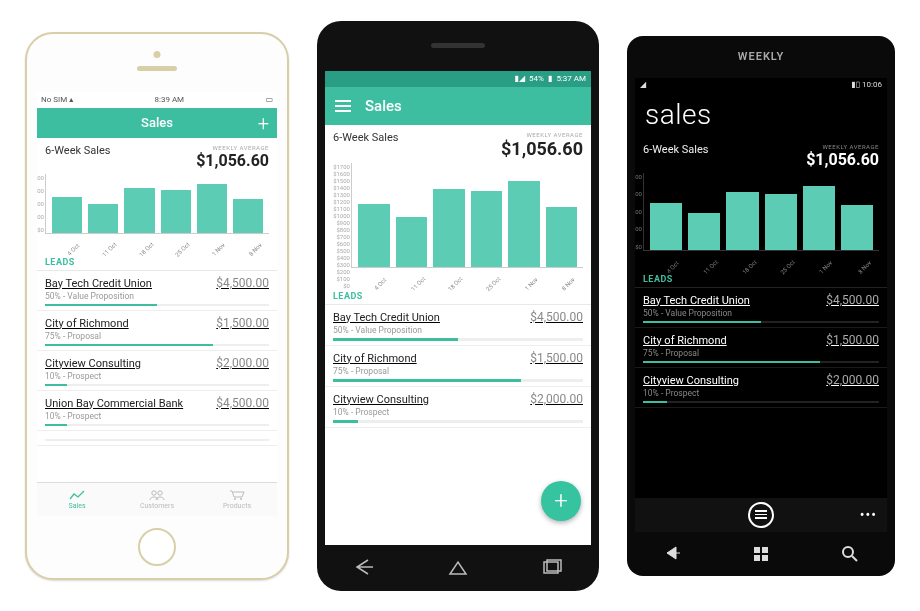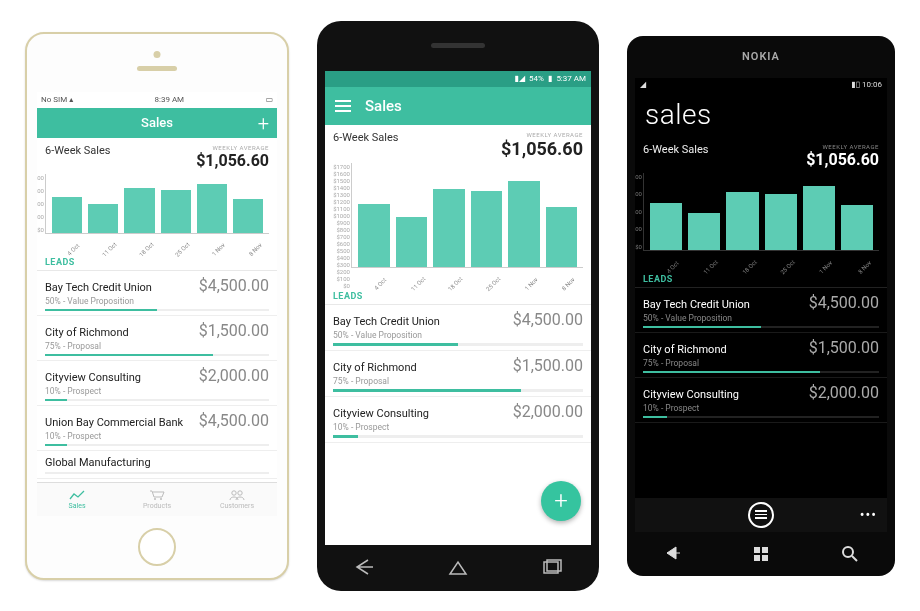--- a/index.html
+++ b/index.html
@@ -11,21 +11,21 @@
     display: flex;
     justify-content: center;
     align-items: center;
     gap: 28px;
   }
   .phone { position: relative; }
   
   .iphone {
     width: 264px; height: 548px;
     border: 2px solid #d8cfa8;
-    border-radius: 19px;
+    border-radius: 28px;
     background: #fdfdfd;
     padding: 58px 10px 62px 10px;
     box-shadow: 0 1px 2px rgba(0,0,0,.15);
   }
   .iphone .home-btn {
     position: absolute; bottom: 12px; left: 50%;
     transform: translateX(-50%);
     width: 38px; height: 38px; border-radius: 50%;
     border: 2px solid #d8cfa8; background: #fff;
   }
@@ -93,23 +93,23 @@
     font-size: 9px; font-weight: 700; color: #3ebea0;
     padding: 10px 8px 3px 8px;
     border-bottom: 1px solid #e8e8e8;
     letter-spacing: .5px;
   }
   .lead {
     padding: 5px 8px 4px 8px;
     border-bottom: 1px solid #eee;
     position: relative;
   }
-  .lead .row1 { display: flex; justify-content: space-between; align-items: baseline; }
+  .lead .row1 { display: flex; justify-content: space-between; align-items: baseline; text-decoration: underline; }
   .lead .name { font-size: 11px; color: #222; }
-  .lead .amt { font-size: 16px; color: #888; }
+  .lead .amt { font-size: 12px; color: #888; }
   .lead .stage { font-size: 8.5px; color: #999; margin-top: 1px; }
   .lead .prog {
     height: 2px; background: #eee; margin-top: 3px; position: relative;
   }
   .lead .prog .fill { height: 100%; background: #3ebea0; }
   .ios-tabs {
     position: absolute; bottom: 62px; left: 10px; right: 10px;
     height: 34px; background: #fafafa; border-top: 1px solid #ddd;
     display: flex;
   }
@@ -288,53 +288,49 @@
           <div class="row1">
             <span class="name">Union Bay Commercial Bank</span>
             <span class="amt">$4,500.00</span>
           </div>
           <div class="stage">10% - Prospect</div>
           <div class="prog">
             <div class="fill" style="width:10%"></div>
           </div>
         </div>
         <div class="lead">
-          <div class="row1">
-            <span class="name">Global Manufacturing</span>
-            <span class="amt"></span>
-          </div>
           <div class="stage"></div>
           <div class="prog">
             <div class="fill" style="width:0%"></div>
           </div>
         </div>
       </div>
   </div>
   <div class="ios-tabs">
     <div class="tab active">
       <svg>
           <path d="M1 10 L5 5 L9 8 L15 2" stroke="currentColor" fill="none" stroke-width="1.3"></path>
         </svg>
       <span>Sales</span>
+    </div>
+    <div class="tab">
+      <svg>
+          <circle cx="5" cy="4" r="2.2" stroke="currentColor" fill="none"></circle>
+          <circle cx="11" cy="4" r="2.2" stroke="currentColor" fill="none"></circle>
+          <path d="M1 11c0-2 2-3 4-3s4 1 4 3M7 11c0-2 2-3 4-3s4 1 4 3" stroke="currentColor" fill="none"></path>
+        </svg>
+      <span>Customers</span>
     </div>
     <div class="tab">
       <svg>
           <path d="M1 2h2l2 6h8l2-5H4" stroke="currentColor" fill="none"></path>
           <circle cx="6" cy="10" r="1" fill="currentColor"></circle>
           <circle cx="12" cy="10" r="1" fill="currentColor"></circle>
         </svg>
       <span>Products</span>
-    </div>
-    <div class="tab">
-      <svg>
-          <circle cx="5" cy="4" r="2.2" stroke="currentColor" fill="none"></circle>
-          <circle cx="11" cy="4" r="2.2" stroke="currentColor" fill="none"></circle>
-          <path d="M1 11c0-2 2-3 4-3s4 1 4 3M7 11c0-2 2-3 4-3s4 1 4 3" stroke="currentColor" fill="none"></path>
-        </svg>
-      <span>Customers</span>
     </div>
   </div>
   <div class="home-btn"></div>
 </div>
 
 <div class="phone android">
   <div class="speaker"></div>
   <div class="screen">
     <div class="and-status">
       <span>▮◢</span>
@@ -438,21 +434,21 @@
         <path d="M3 16 L11 4 L19 16 Z"></path>
       </svg>
     <svg>
         <rect x="3" y="4" width="14" height="11"></rect>
         <rect x="6" y="2" width="14" height="11"></rect>
       </svg>
   </div>
 </div>
 
 <div class="phone nokia">
-  <div class="brand">NOKIA</div>
+  <div class="brand">WEEKLY</div>
   <div class="screen">
     <div class="wp-status">
       <span>◢</span>
       <span><span>▮▯</span>&nbsp;<span>10:06</span></span>
     </div>
     <div class="wp-title">sales</div>
     <div class="summary">
       <span class="title">6-Week Sales</span>
       <span class="avgblock">
         <div class="avglabel">WEEKLY AVERAGE</div>

